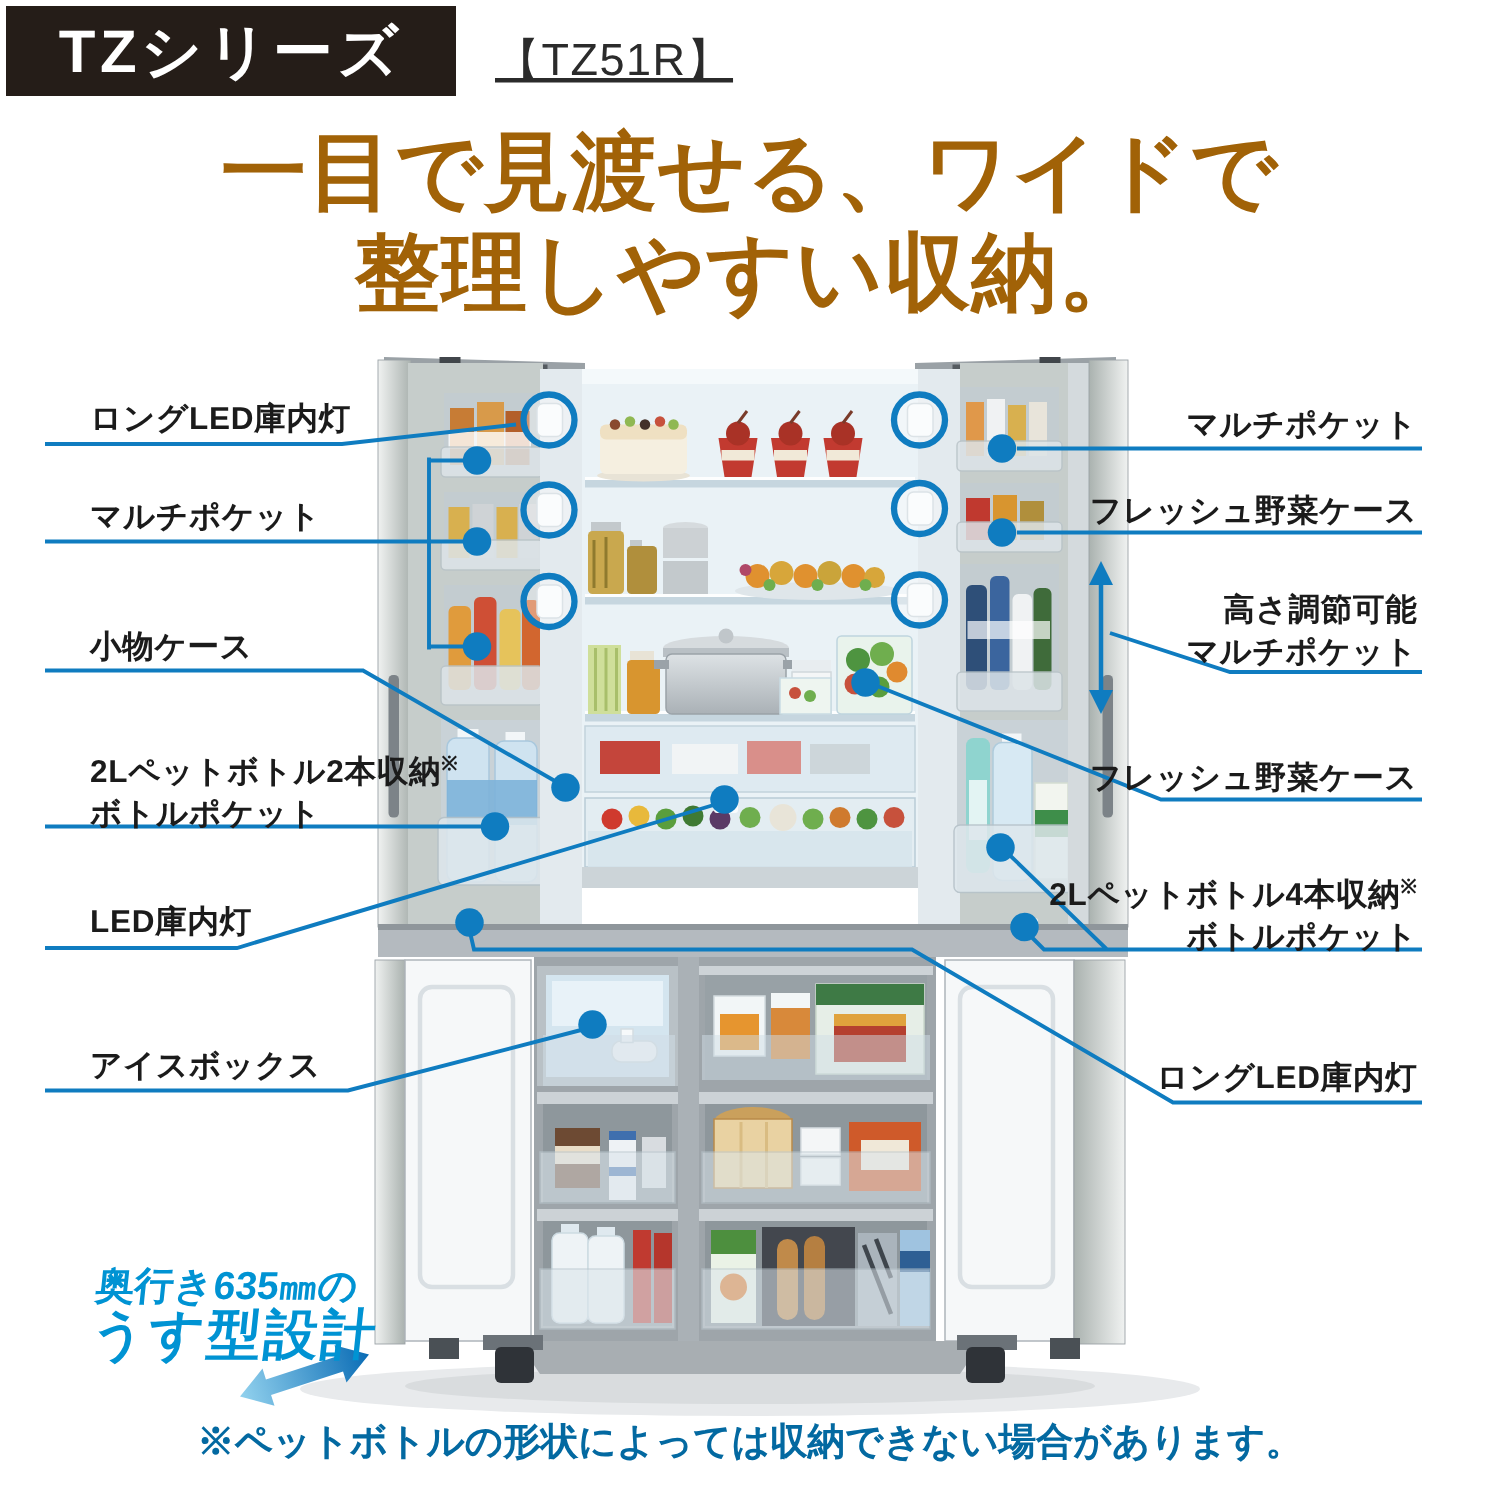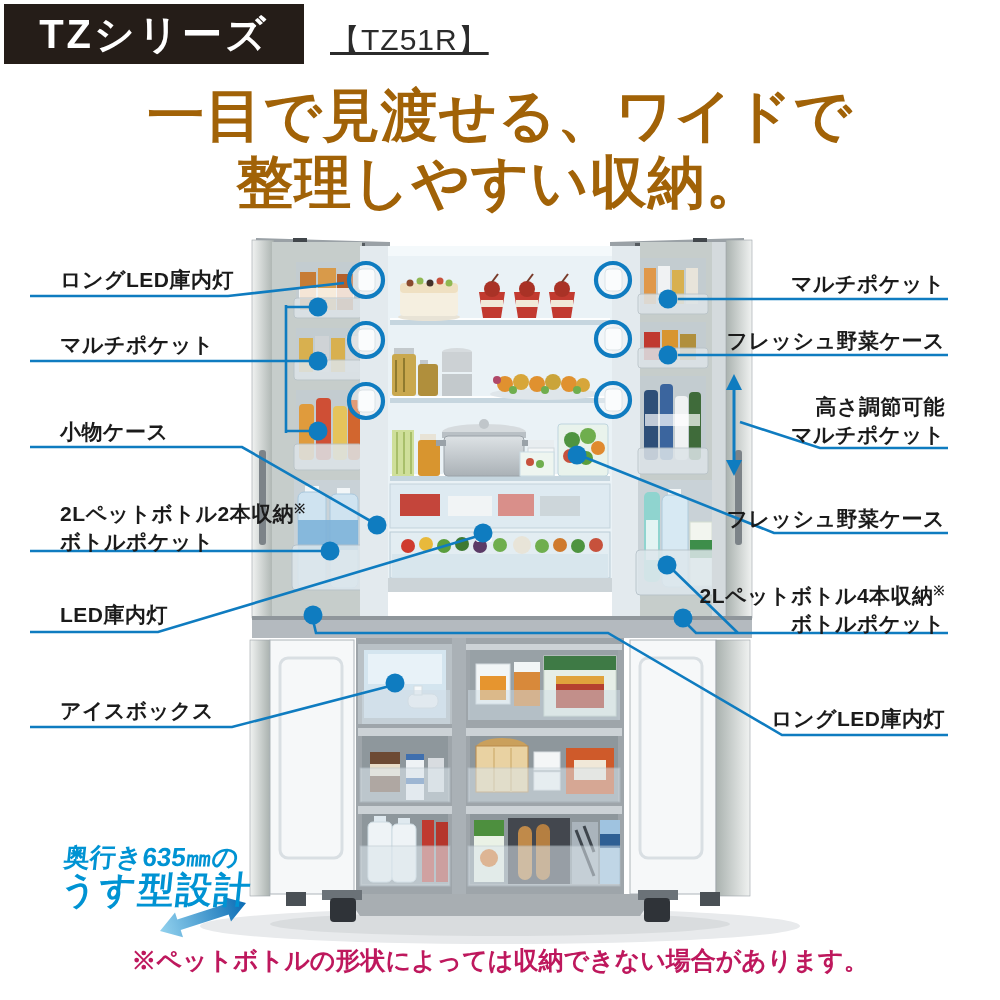--- a/index.html
+++ b/index.html
@@ -14,21 +14,21 @@
          font-size:57px;line-height:67px;font-weight:900;letter-spacing:1px;}
   .lbl{position:absolute;font-size:21px;font-weight:bold;color:#1b1b1b;letter-spacing:0.5px;
        white-space:nowrap;line-height:28px;z-index:3;}
   .lbl.right{right:55px;text-align:right;}
   .lbl sup{font-size:13px;}
   .feature{position:absolute;left:62px;top:843px;color:#0093d3;font-weight:bold;
            transform:skewX(-6deg);z-index:3;}
   .feature .f1{font-size:26px;line-height:28px;display:block;}
   .feature .f2{font-size:36px;line-height:38px;display:block;letter-spacing:2px;}
   .footnote{position:absolute;left:0;right:0;top:944px;text-align:center;font-size:25px;
-            font-weight:bold;color:#be185d;z-index:3;}
+            font-weight:bold;color:#0369a1;z-index:3;}
 </style>
 </head>
 <body>
 
 <div class="canvas">
 
   <svg width="1000" height="1000" viewBox="0 0 1000 1000">
     <defs>
       <linearGradient id="gEdge" x1="0" y1="0" x2="1" y2="0">
         <stop offset="0" stop-color="#f0f2f1"></stop>

